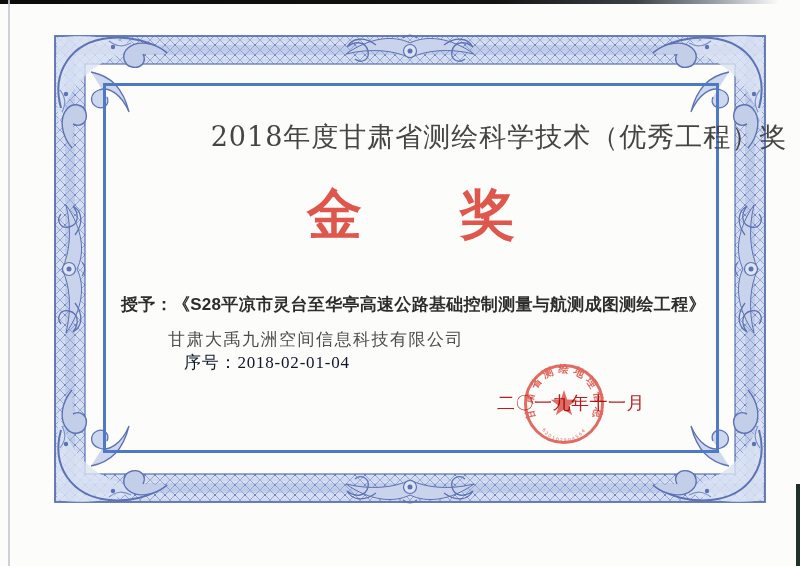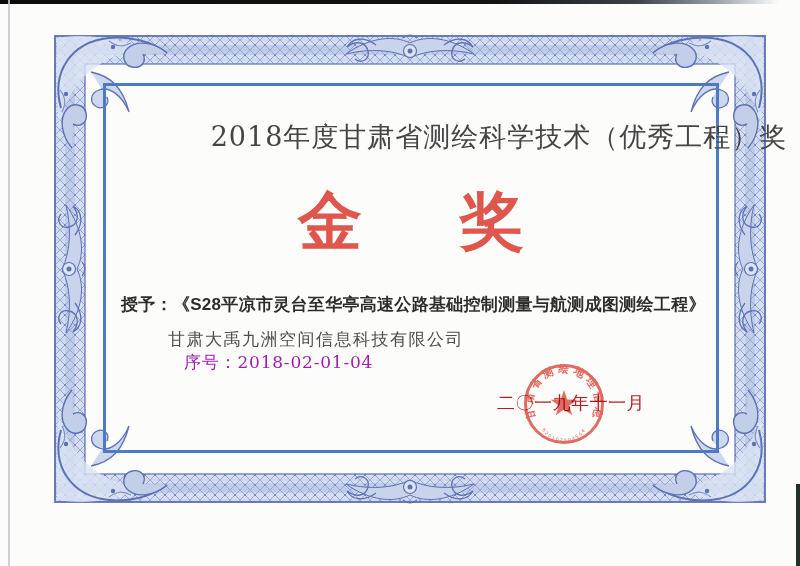--- a/index.html
+++ b/index.html
@@ -14,36 +14,36 @@
   
   .txt{position:absolute;white-space:nowrap;z-index:5;}
   .cert-title{
     left:104px;top:119px;width:700px;text-align:center;
     font-size:27px;color:#454545;letter-spacing:1px;
     font-family:"DejaVu Serif","Liberation Serif",serif;
     margin-left:45px;
   }
   .award-big{
     left:104px;top:178px;width:614px;text-align:center;
-    font-size:64px;font-weight:700;color:#df574c;
+    font-size:55px;font-weight:700;color:#df574c;
     font-family:"DejaVu Serif","Liberation Serif",serif;
   }
   .award-big .gap{margin-right:98px;}
   .award-line{
     left:121px;top:293px;
     font-size:17px;font-weight:700;color:#2d2d2d;letter-spacing:0.3px;
     font-family:"Liberation Sans","DejaVu Sans",sans-serif;
   }
   .recipient-line{
     left:168px;top:328px;
     font-size:17px;color:#4e4e4e;letter-spacing:1.5px;
   }
   .serial-line{
     left:184px;top:351px;
-    font-size:17px;color:#a21caf;letter-spacing:0.8px;
+    font-size:17px;color:#0f172a;letter-spacing:0.8px;font-family:Liberation Serif, serif;
   }
   .date-line{
     left:497px;top:391px;
     font-size:18px;color:#b91c1c;letter-spacing:0.5px;z-index:4;
   }
 
   
   .seal-svg{position:absolute;left:0;top:0;z-index:6;mix-blend-mode:multiply;opacity:.88;}
 
   

